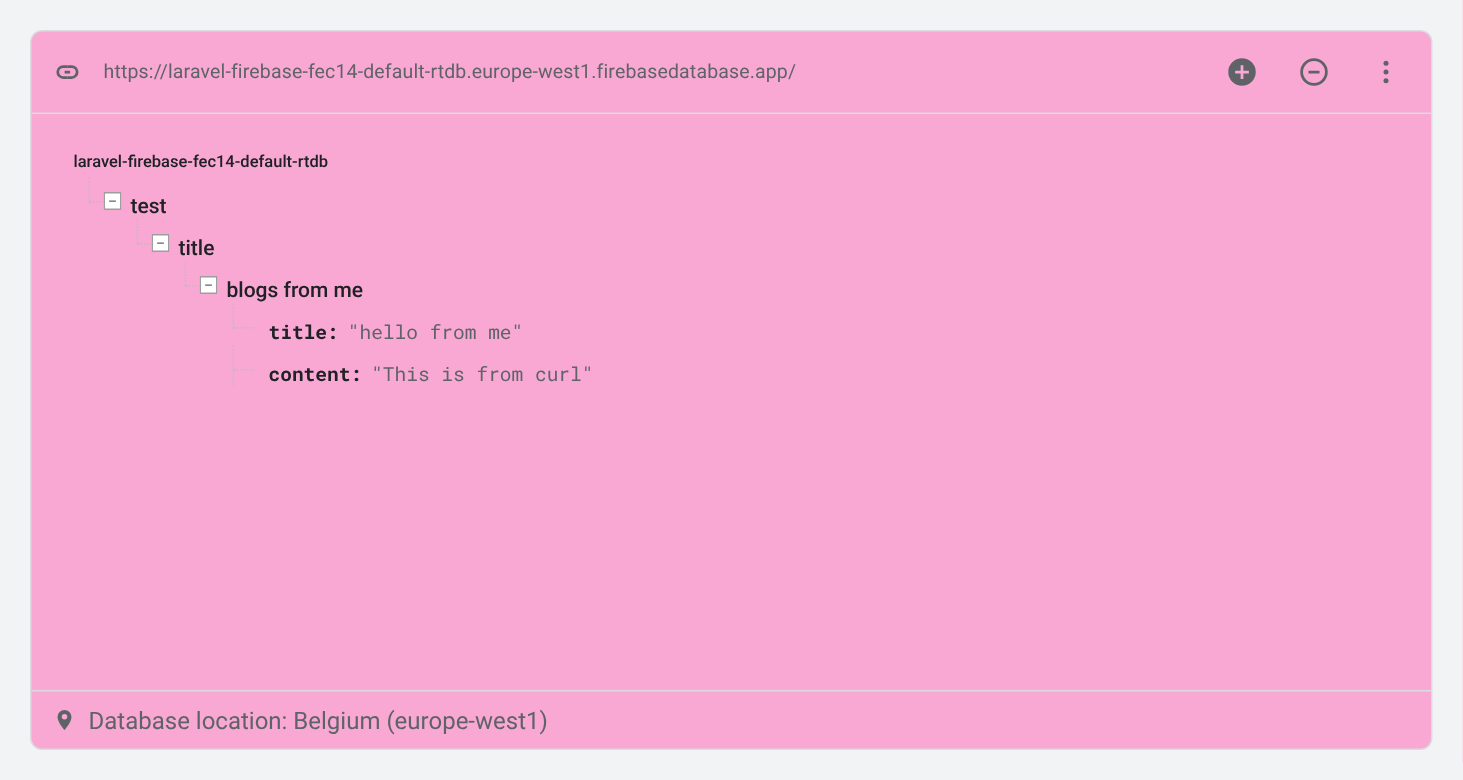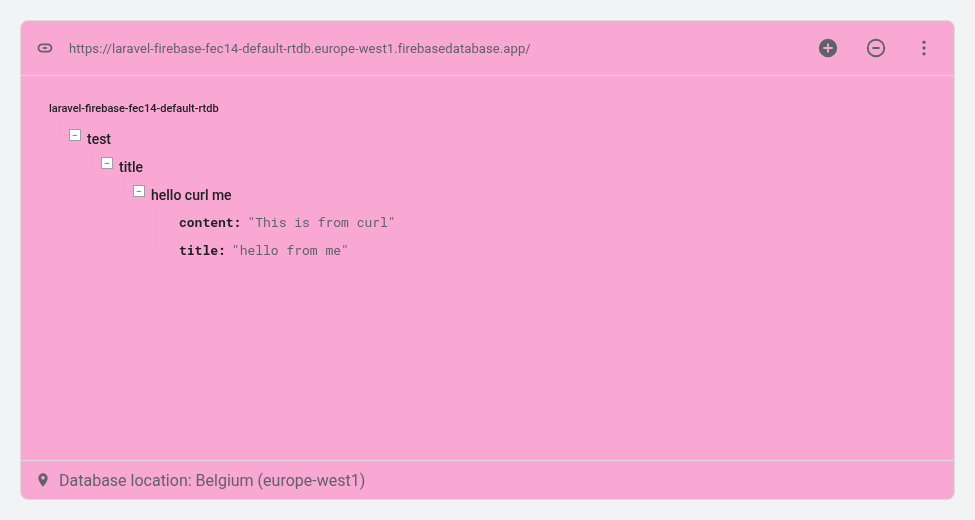--- a/index.html
+++ b/index.html
@@ -204,33 +204,33 @@
           <ul>
             <li class="">
               <span class="toggle">−</span>
               <div class="row">
                   <span class="node-label">title</span>
                 </div>
               <ul>
                 <li class="">
                   <span class="toggle">−</span>
                   <div class="row">
-                      <span class="node-label">hello curl me</span>
+                      <span class="node-label">blogs from me</span>
                     </div>
                   <ul>
+                    <li class="leaf">
+                      <div class="row">
+                        <span class="leaf-key">title</span>
+                        <span class="leaf-val">"hello from me"</span>
+                      </div>
+                    </li>
                     <li class="leaf has-next">
                       <div class="row">
                         <span class="leaf-key">content</span>
                         <span class="leaf-val">"This is from curl"</span>
-                      </div>
-                    </li>
-                    <li class="leaf">
-                      <div class="row">
-                        <span class="leaf-key">title</span>
-                        <span class="leaf-val">"hello from me"</span>
                       </div>
                     </li>
                   </ul>
                 </li>
               </ul>
             </li>
           </ul>
         </li>
       </ul>
     </div>

